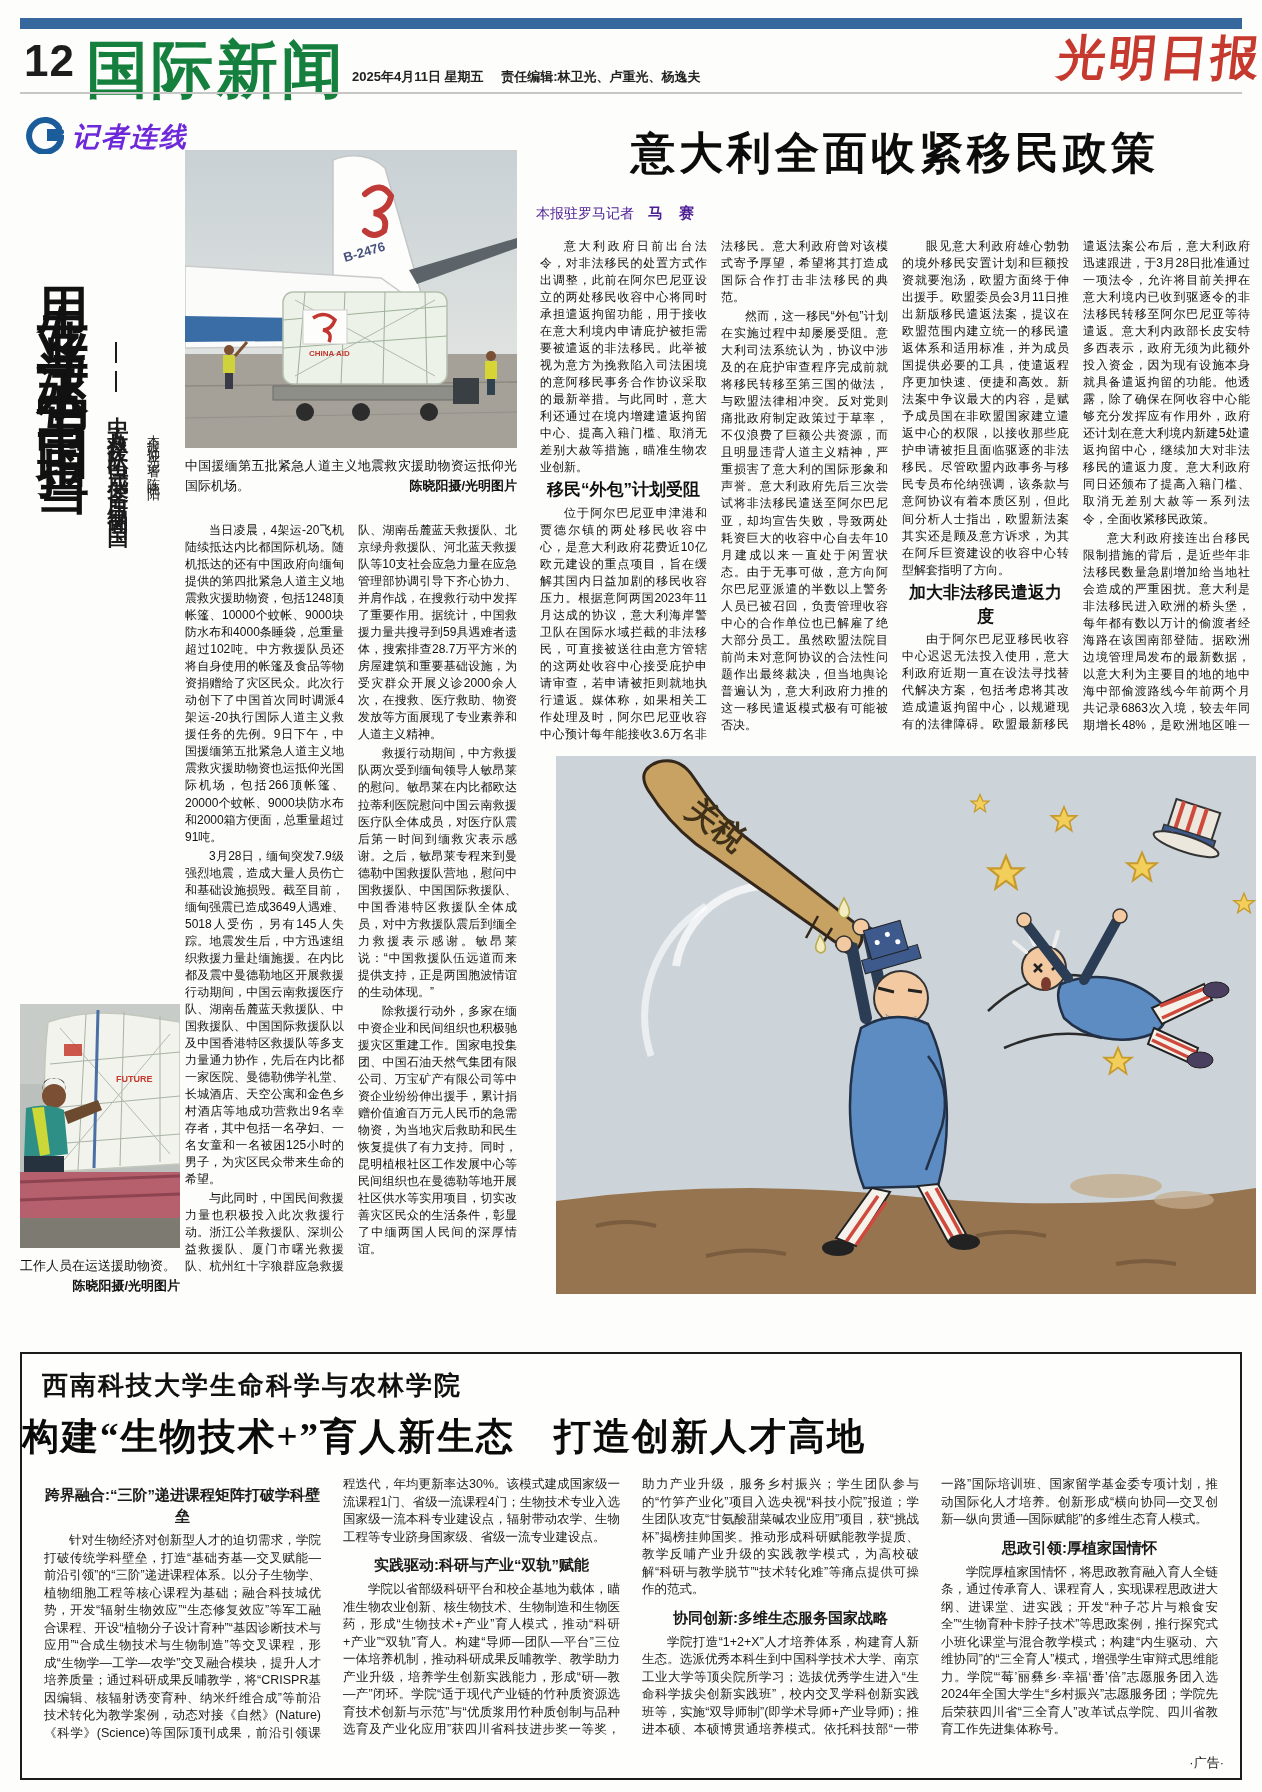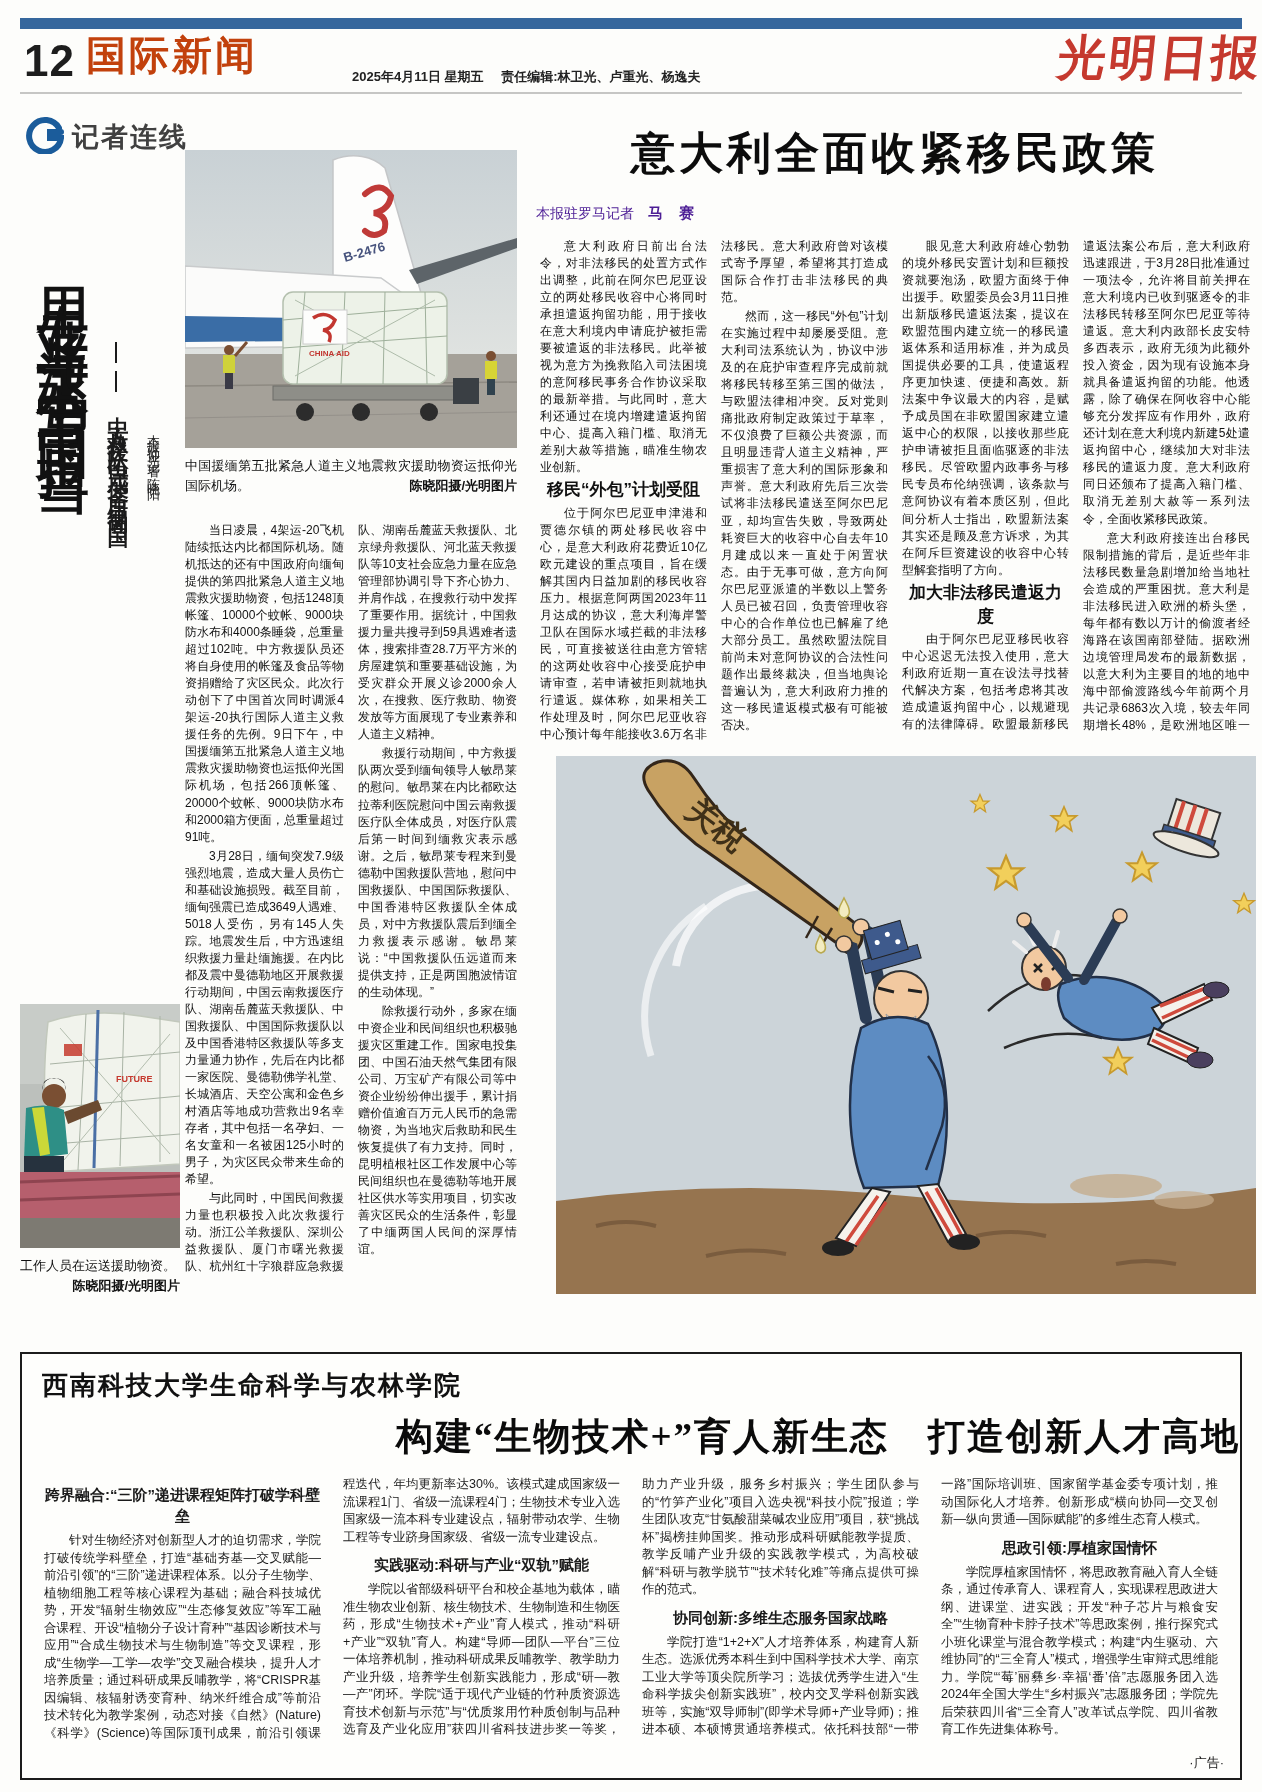--- a/index.html
+++ b/index.html
@@ -2,29 +2,29 @@
 <html><head>
 <meta charset="utf-8">
 <style>
   html,body{margin:0;padding:0;background:#e8e8e6;}
   .page{position:relative;width:1262px;height:1792px;background:#fdfdfb;margin:0 auto;
         font-family:"Liberation Sans",sans-serif;color:#1b1b1b;overflow:hidden;padding-left:31px;}
   .abs{position:absolute;}
   
   .topbar{left:20px;top:18px;width:1222px;height:11px;background:#36679d;}
   .pagenum{left:24px;top:36px;font-size:44px;font-weight:bold;color:#1d1d1d;letter-spacing:1px;}
-  .section{left:86px;top:28px;font-size:40px;font-weight:900;color:#c2410c;letter-spacing:3px;}
+  .section{left:86px;top:28px;font-size:62px;font-weight:900;color:#15803d;letter-spacing:3px;}
   .dateline{left:352px;top:68px;font-size:13px;font-weight:bold;color:#222;}
   .dateline span{margin-right:14px;}
   .masthead{left:1058px;top:26px;font-size:48px;font-weight:bold;color:#c5392e;
             font-family:"Liberation Serif",serif;transform:skewX(-6deg);letter-spacing:3px;}
   .hrule{left:20px;top:92px;width:1222px;height:2px;background:#c6c6c4;}
   
   .badge{left:26px;top:116px;display:flex;align-items:center;gap:8px;}
-  .badge .txt{font-size:27px;font-weight:900;color:#404040;letter-spacing:2px;}
+  .badge .txt{font-size:27px;font-weight:900;color:#6d28d9;letter-spacing:2px;font-style:italic;}
   
   .v{writing-mode:vertical-rl;}
   .vtitle{left:34px;top:246px;height:780px;font-size:52px;font-weight:900;color:#111;
           font-family:"Liberation Serif",serif;letter-spacing:16px;line-height:1.1;}
   .vsub{left:104px;top:342px;height:660px;font-size:21px;font-weight:bold;letter-spacing:8px;}
   .vby{left:144px;top:424px;height:420px;font-size:13px;letter-spacing:5px;color:#222;}
   
   .ph{display:block;}
   .cap{font-family:"Liberation Serif",serif;font-size:13px;line-height:1.5;text-align:justify;color:#111;}
   .cap .credit{float:right;font-weight:bold;font-family:"Liberation Sans",sans-serif;}
@@ -38,21 +38,21 @@
           font-family:"Liberation Serif",serif;letter-spacing:4px;color:#0c0c0c;}
   .itby{left:536px;top:204px;font-size:14px;color:#4c1d95;}
   .itby b{font-size:15px;margin-left:10px;letter-spacing:6px;}
   
   .cartcap{left:556px;top:1300px;width:700px;display:flex;justify-content:space-between;}
   .cartcap .l{font-size:14px;font-weight:bold;}
   .cartcap .r{font-size:13px;font-weight:bold;}
   
   .adbox{left:20px;top:1352px;width:1218px;height:424px;border:2px solid #1c1c1c;background:#fefefc;}
   .adkick{position:absolute;left:20px;top:14px;font-size:26px;font-weight:900;color:#111;letter-spacing:2px;text-align:center;}
-  .adhead{position:absolute;left:0;top:58px;width:100%;text-align:right;font-size:37px;font-weight:900;
+  .adhead{position:absolute;left:0;top:58px;width:100%;text-align:left;font-size:37px;font-weight:900;
           font-family:"Liberation Serif",serif;letter-spacing:2px;color:#0b0b0b;}
   .adbody{position:absolute;left:22px;top:122px;width:1174px;height:284px;column-count:4;column-gap:22px;
           font-size:12.5px;line-height:1.4;text-align:justify;overflow:hidden;}
   .adbody p{margin:0;text-indent:2em;}
   .adbody .sub{font-size:15px;margin:8px 0 6px 0;}
   .admark{position:absolute;right:16px;bottom:6px;font-size:13px;color:#222;}
 </style>
 </head>
 <body>
 

